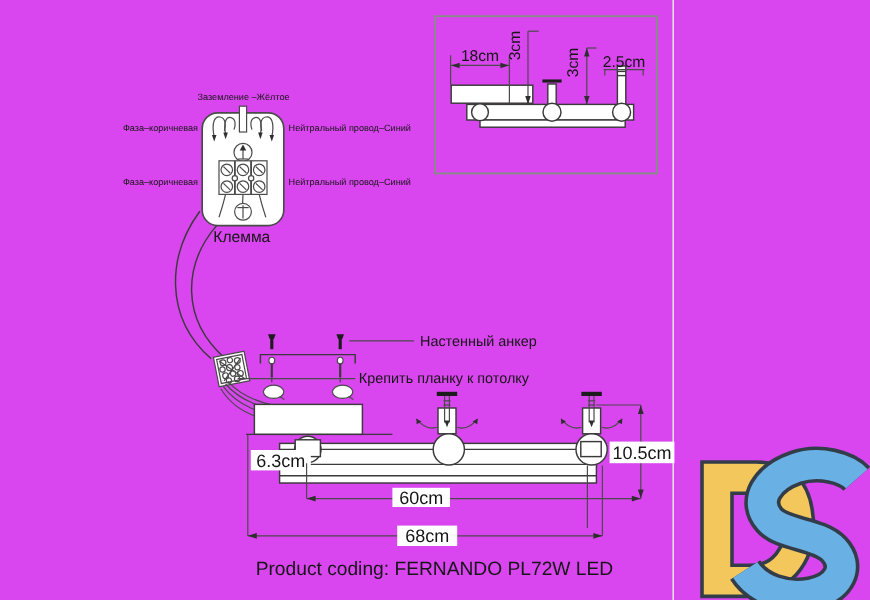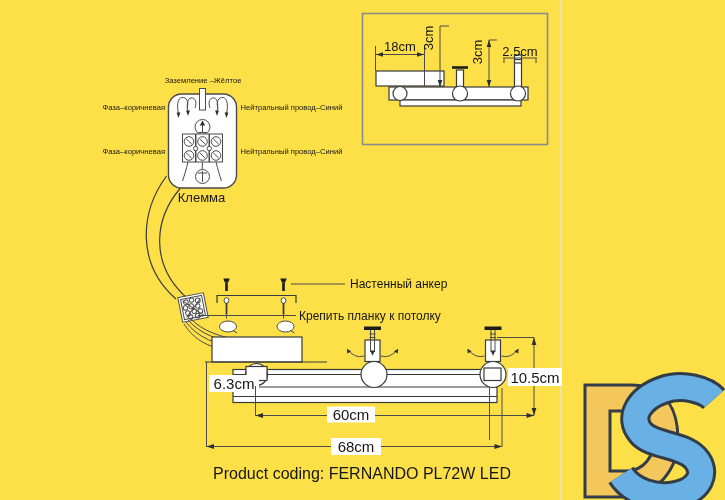--- a/index.html
+++ b/index.html
@@ -1,16 +1,16 @@
 <!DOCTYPE html>
 <html><head>
 <meta charset="utf-8">
 <style>
   html,body{margin:0;padding:0;background:#fff;}
-  .stage{position:relative;width:725px;height:500px;background:#fde047;overflow:hidden;}
+  .stage{position:relative;width:725px;height:500px;background:#d946ef;overflow:hidden;}
   svg{display:block;}
   .ln{stroke:#3a3a3a;stroke-width:1.2;fill:none;}
   .lnthin{stroke:#4a4a4a;stroke-width:1;fill:none;}
   .wh{fill:#ffffff;stroke:#3a3a3a;stroke-width:1.2;}
   .whthin{fill:#ffffff;stroke:#4a4a4a;stroke-width:1;}
   .blk{fill:#1c1c1c;stroke:none;}
   .arr{fill:#2e2e2e;stroke:none;}
   .txt{font-family:"Liberation Sans","DejaVu Sans",sans-serif;fill:#161616;}
   .t-small{font-size:7.6px;}
   .t-mid{font-size:12px;}

